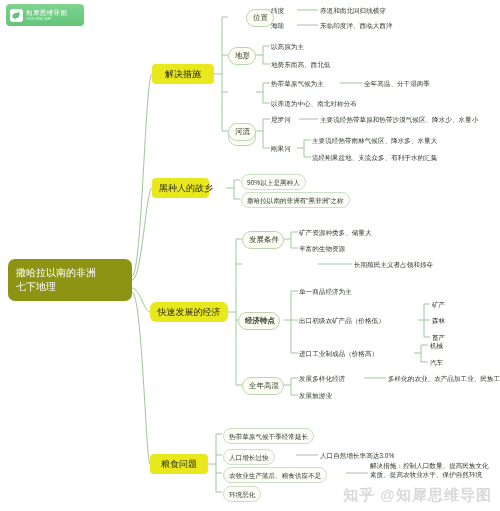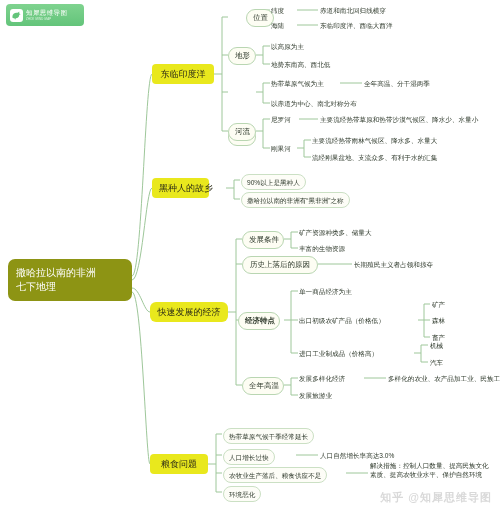--- a/index.html
+++ b/index.html
@@ -59,21 +59,21 @@
     padding:2.5px 5px;
   }
   .leaf{
     color:#2f3a2c;font-size:6.6px;line-height:9px;
     background:transparent;border:0;padding:0;
   }
   .leaf.multi,.leafbox.multi{white-space:normal;}
 
   .watermark{
     position:absolute;right:8px;bottom:6px;
-    font-size:11px;color:#d9d9d9;letter-spacing:1px;
+    font-size:15px;color:#d9d9d9;letter-spacing:1px;
     font-weight:bold;white-space:nowrap;
   }
 </style>
 </head>
 <body>
 
 <div id="canvas">
 
   <svg class="wires" viewBox="0 0 500 511">
     <g fill="none" stroke="#9ec79a" stroke-width="1">
@@ -182,21 +182,21 @@
       <span class="logo-cn">知犀思维导图</span>
       <span class="logo-en">ZHIXI  MIND  MAP</span>
     </span>
   </div>
 
   <div class="node root">
     <div>撒哈拉以南的非洲</div>
     <div>七下地理</div>
   </div>
 
-  <div class="node lvl2" style="left:152px;top:64px;width:62px;">东临印度洋</div>
+  <div class="node lvl2" style="left:152px;top:64px;width:62px;">解决措施</div>
 
   <div class="node lvl3" style="left:246px;top:9px;width:28px;">位置</div>
   <div class="node lvl3" style="left:228px;top:47px;width:28px;">地形</div>
   <div class="node lvl3" style="left:228px;top:84px;width:28px;margin-top:44px;">气候</div>
   <div class="node lvl3" style="left:228px;top:123px;width:28px;">河流</div>
 
   <div class="node leaf" style="left:271px;top:6px;">纬度</div>
   <div class="node leaf" style="left:320px;top:6px;">赤道和南北回归线横穿</div>
   <div class="node leaf" style="left:271px;top:21px;">海陆</div>
   <div class="node leaf" style="left:320px;top:21px;">东临印度洋、西临大西洋</div>
@@ -214,21 +214,20 @@
   <div class="node leaf" style="left:312px;top:136px;">主要流经热带雨林气候区、降水多、水量大</div>
   <div class="node leaf" style="left:312px;top:153px;">流经刚果盆地、支流众多、有利于水的汇集</div>
 
   <div class="node lvl2" style="left:152px;top:178px;width:57px;">黑种人的故乡</div>
   <div class="node leafbox" style="left:241px;top:174px;">90%以上是黑种人</div>
   <div class="node leafbox" style="left:241px;top:192px;">撒哈拉以南的非洲有“黑非洲”之称</div>
 
   <div class="node lvl2" style="left:150px;top:302px;width:78px;border-radius:6px;">快速发展的经济</div>
 
   <div class="node lvl3" style="left:242px;top:231px;width:42px;">发展条件</div>
-  <div class="node lvl3" style="left:242px;top:256px;width:76px;">历史上落后的原因</div>
   <div class="node lvl3" style="left:238px;top:312px;width:42px;font-weight:bold;">经济特点</div>
   <div class="node lvl3" style="left:242px;top:377px;width:42px;">全年高温</div>
 
   <div class="node leaf" style="left:299px;top:228px;">矿产资源种类多、储量大</div>
   <div class="node leaf" style="left:299px;top:244px;">丰富的生物资源</div>
 
   <div class="node leaf" style="left:354px;top:260px;">长期殖民主义者占领和掠夺</div>
 
   <div class="node leaf" style="left:299px;top:287px;">单一商品经济为主</div>
   <div class="node leaf" style="left:299px;top:316px;">出口初级农矿产品（价格低）</div>

